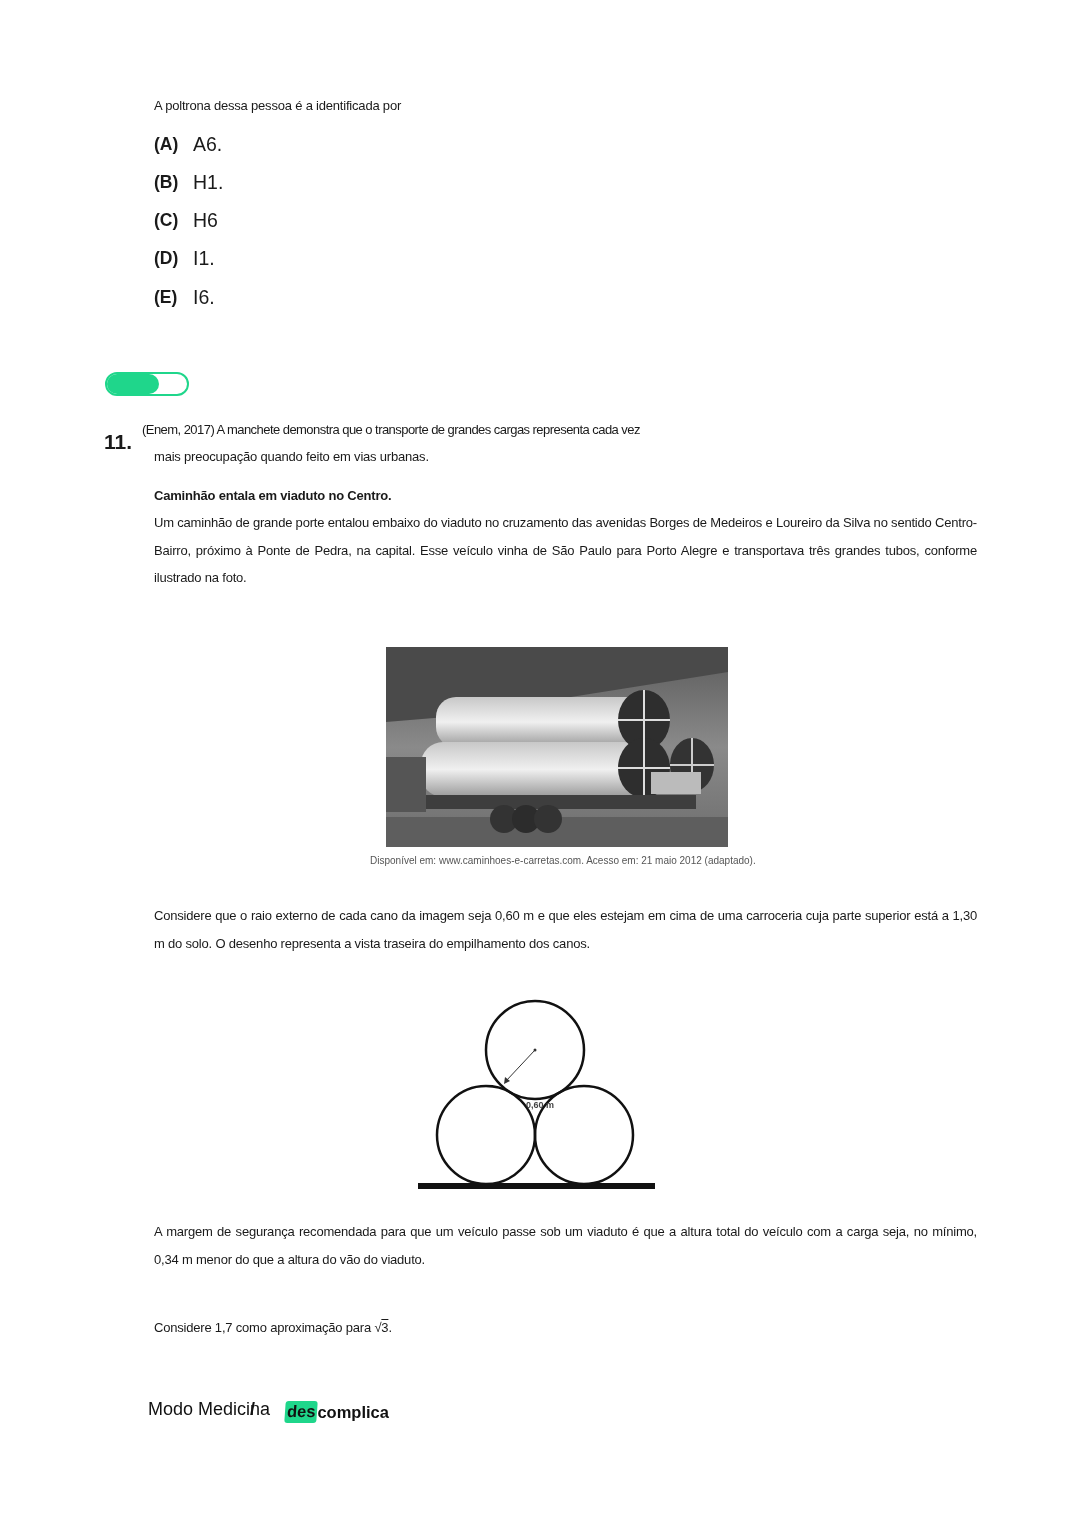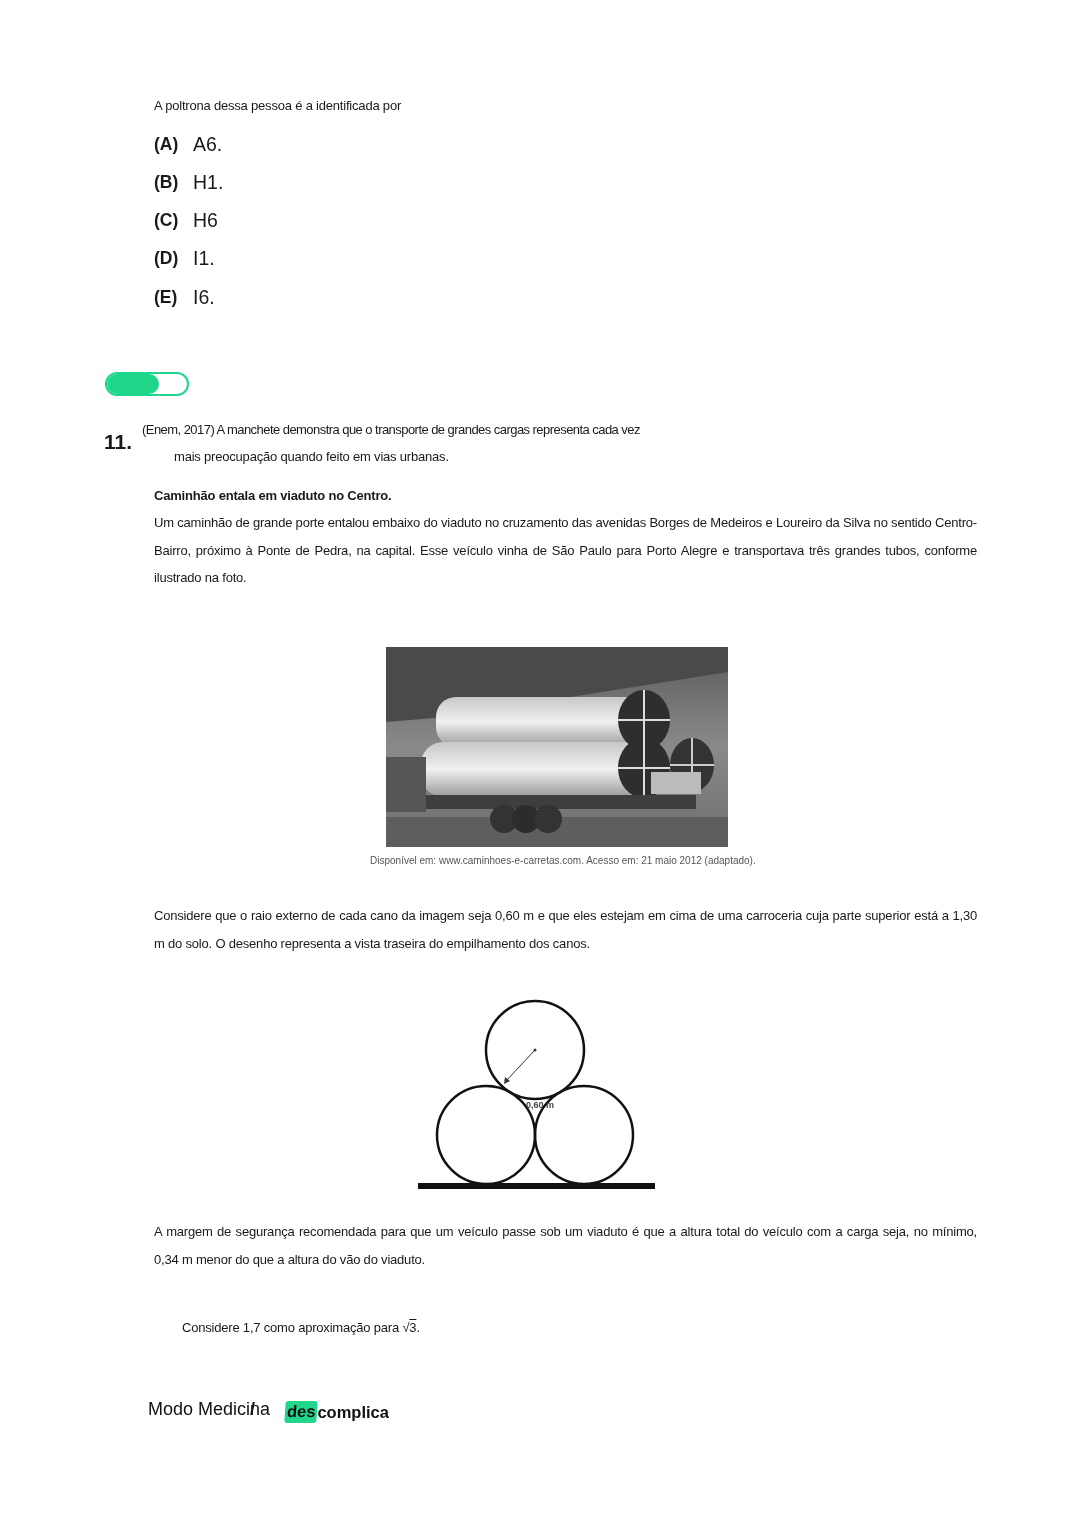--- a/index.html
+++ b/index.html
@@ -47,21 +47,21 @@
   <span class="lbl">(E)</span>
   <span>I6.</span>
 </div>
 
 <div class="abs pill">
   <div class="fill"></div>
 </div>
 
 <div class="abs qnum">11.</div>
 <div class="abs txt" style="left:142px; top:416px; white-space:nowrap; letter-spacing:-0.55px;">(Enem, 2017) A manchete demonstra que o transporte de grandes cargas representa cada vez</div>
-<div class="abs txt" style="left:154px; top:443px; white-space:nowrap;margin-left:20px;">mais preocupação quando feito em vias urbanas.</div>
+<div class="abs txt" style="left:154px; top:443px; white-space:nowrap;">mais preocupação quando feito em vias urbanas.</div>
 
 <div class="abs txt bold" style="left:154px; top:482px;">Caminhão entala em viaduto no Centro.</div>
 <div class="abs txt just" style="top:509px;">Um caminhão de grande porte entalou embaixo do viaduto no cruzamento das avenidas Borges de Medeiros e Loureiro da Silva no sentido Centro-Bairro, próximo à Ponte de Pedra, na capital. Esse veículo vinha de São Paulo para Porto Alegre e transportava três grandes tubos, conforme ilustrado na foto.</div>
 
 <div class="abs photo">
   <svg width="342" height="200" viewBox="0 0 342 200">
     <defs>
       <linearGradient id="bg" x1="0" y1="0" x2="0" y2="1">
         <stop offset="0" stop-color="#5a5a5a"></stop>
         <stop offset="0.5" stop-color="#8a8a8a"></stop>
@@ -107,21 +107,21 @@
     <line x1="125" y1="55" x2="96" y2="86" stroke="#333" stroke-width="1"></line>
     <polygon points="94,89 95,82 100,86" fill="#333"></polygon>
     <circle cx="125" cy="55" r="1.5" fill="#333"></circle>
     <rect x="8" y="188" width="237" height="6" fill="#111"></rect>
   </svg>
   <div class="abs" style="left:116px; top:73px; font-size:9px; font-weight:bold; color:#444;margin-top:32px;">0,60 m</div>
 </div>
 
 <div class="abs txt just" style="top:1218px;">A margem de segurança recomendada para que um veículo passe sob um viaduto é que a altura total do veículo com a carga seja, no mínimo, 0,34 m menor do que a altura do vão do viaduto.</div>
 
-<div class="abs txt" style="left:154px; top:1314px;margin-left:28px;">
+<div class="abs txt" style="left:154px; top:1314px;">
   <span>Considere 1,7 como aproximação para √</span><span class="sqrt">3</span><span>.</span>
 </div>
 
 <div class="abs footer-title">Modo Medicina</div>
 <div class="abs footer-sep">/</div>
 <div class="abs logo">
   <span class="des">des</span>
     <span>complica</span>
 </div>
 

